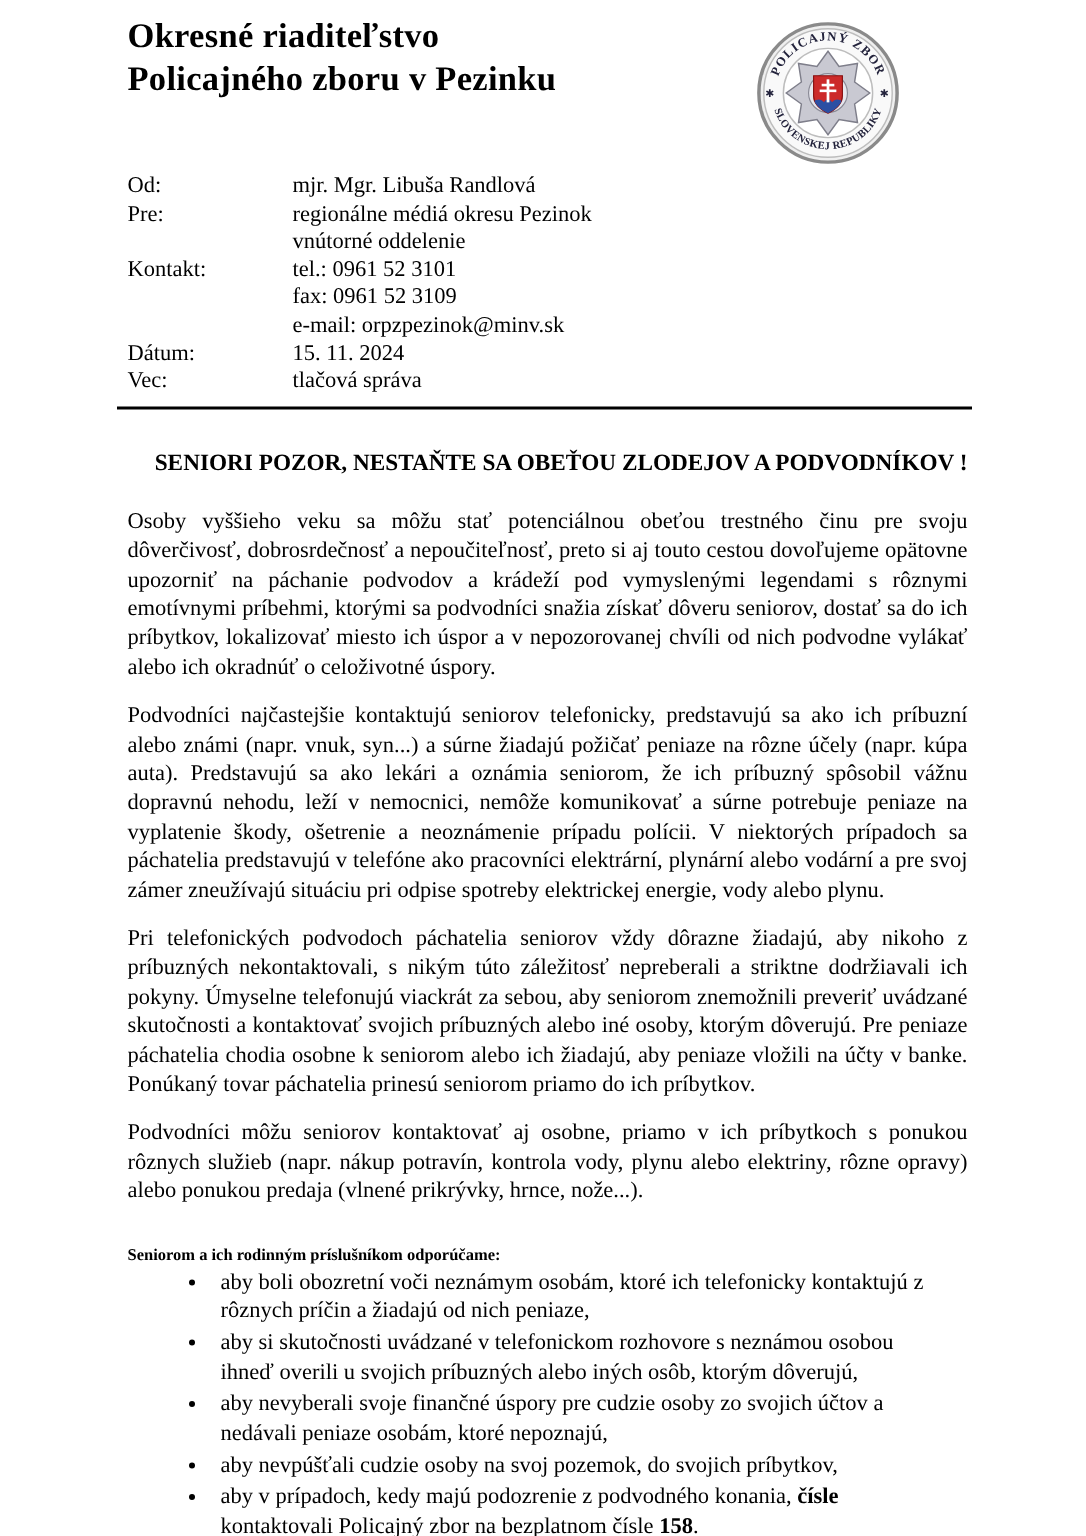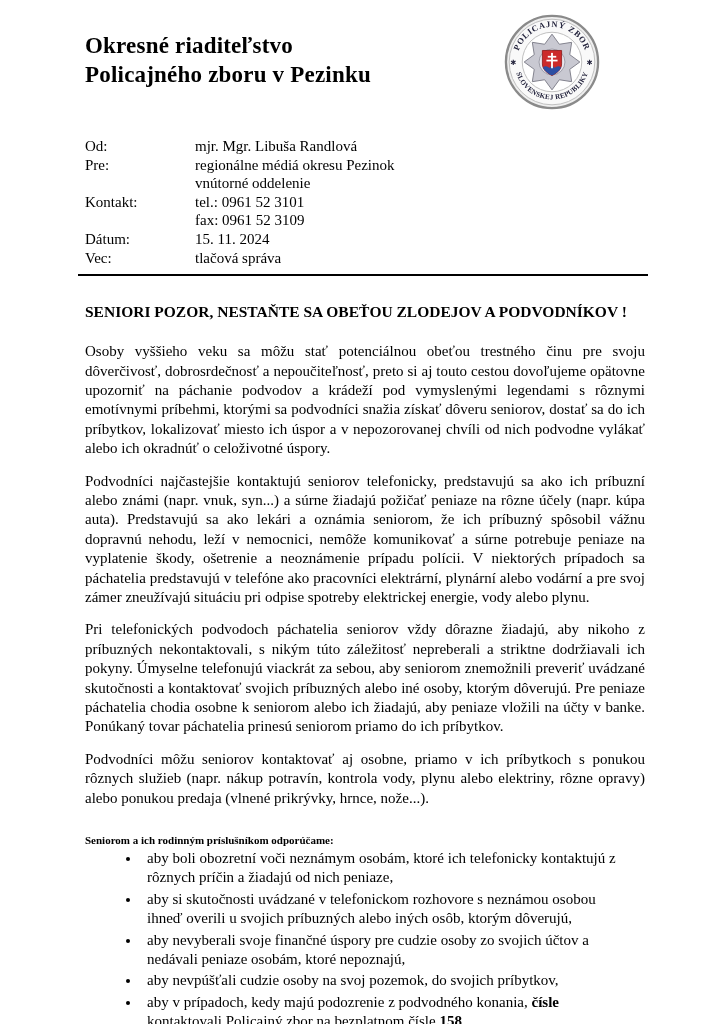--- a/index.html
+++ b/index.html
@@ -1,30 +1,30 @@
 <!DOCTYPE html>
 <html lang="sk"><head>
 <meta charset="utf-8">
 <style>
   html,body{margin:0;padding:0;background:#fff;}
   body{width:724px;height:1024px;overflow:hidden;
        font-family:"Liberation Serif","DejaVu Serif",serif;color:#000;}
   .page{position:relative;width:724px;height:772px;box-sizing:border-box;
-        padding:32px 79px 0 85px;}
+        padding:10px 79px 0 85px;}
   
   .org-title{font-weight:bold;font-size:23px;line-height:1.26;letter-spacing:.2px;}
   .badge{position:absolute;left:504px;top:14px;width:96px;height:96px;}
   
   .meta{margin-top:47px;font-size:15px;line-height:18.6px;}
   .meta-row{display:flex;}
   .meta-label{width:110px;flex:0 0 110px;}
   .meta-value{flex:1;}
   .rule{border:none;border-top:2px solid #000;margin:7px 0 0 -7px;width:570px;}
   
-  .doc-title{font-weight:bold;font-size:15.5px;text-align:left;margin:27px 0 0 0;}
+  .doc-title{font-weight:bold;font-size:15.5px;text-align:right;margin:27px 0 0 0;}
   .para{font-size:15px;line-height:19.4px;text-align:justify;margin:13px 0;}
   .para.first{margin-top:21px;}
   .rec-heading{font-weight:bold;font-size:11px;margin:26px 0 3px 0;}
   ul.rec-list{margin:0;padding:0 0 0 56px;font-size:15px;line-height:19.4px;}
   ul.rec-list li{margin:0 16px 2px 0;padding-left:6px;}
   b{font-weight:bold;}
 </style>
 </head>
 <body>
 
@@ -88,20 +88,21 @@
     <div class="meta-row">
       <span class="meta-label">Kontakt:</span>
       <span class="meta-value">tel.: 0961 52 3101</span>
     </div>
     <div class="meta-row">
       <span class="meta-label"></span>
       <span class="meta-value">fax: 0961 52 3109</span>
     </div>
     <div class="meta-row">
       <span class="meta-label"></span>
+      <span class="meta-value">e-mail: orpzpezinok@minv.sk</span>
     </div>
     <div class="meta-row">
       <span class="meta-label">Dátum:</span>
       <span class="meta-value">15. 11. 2024</span>
     </div>
     <div class="meta-row">
       <span class="meta-label">Vec:</span>
       <span class="meta-value">tlačová správa</span>
     </div>
   </div>

